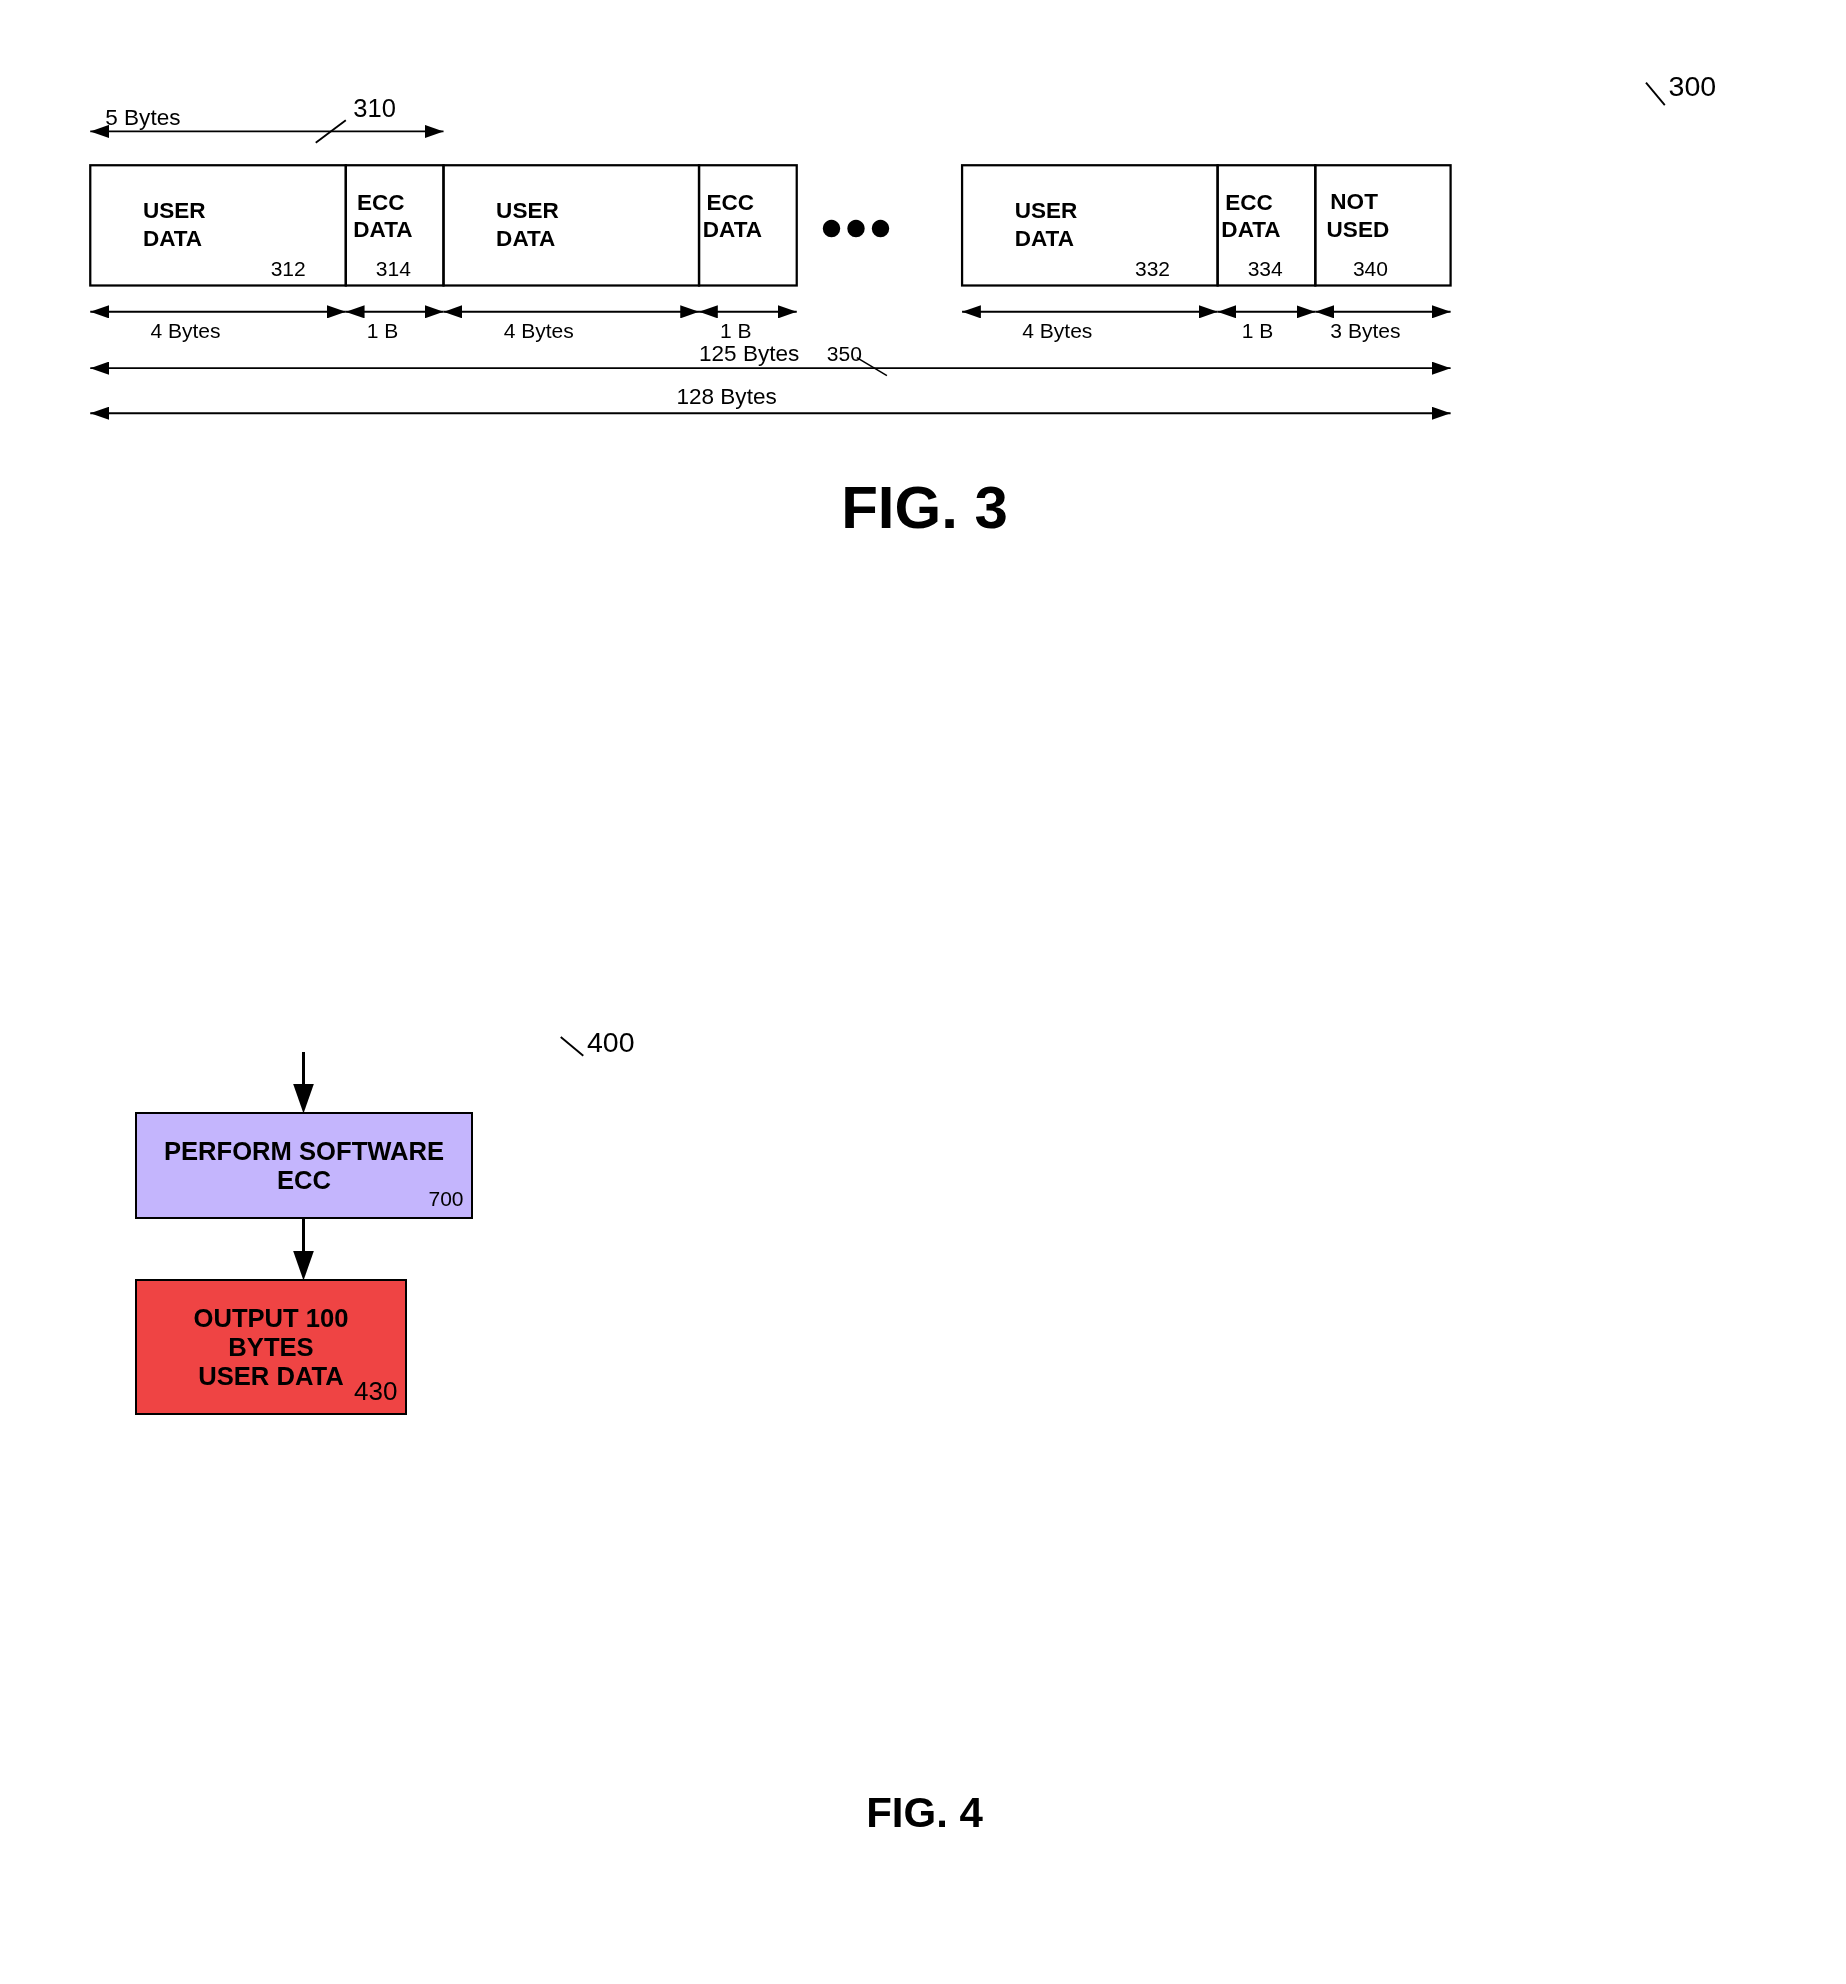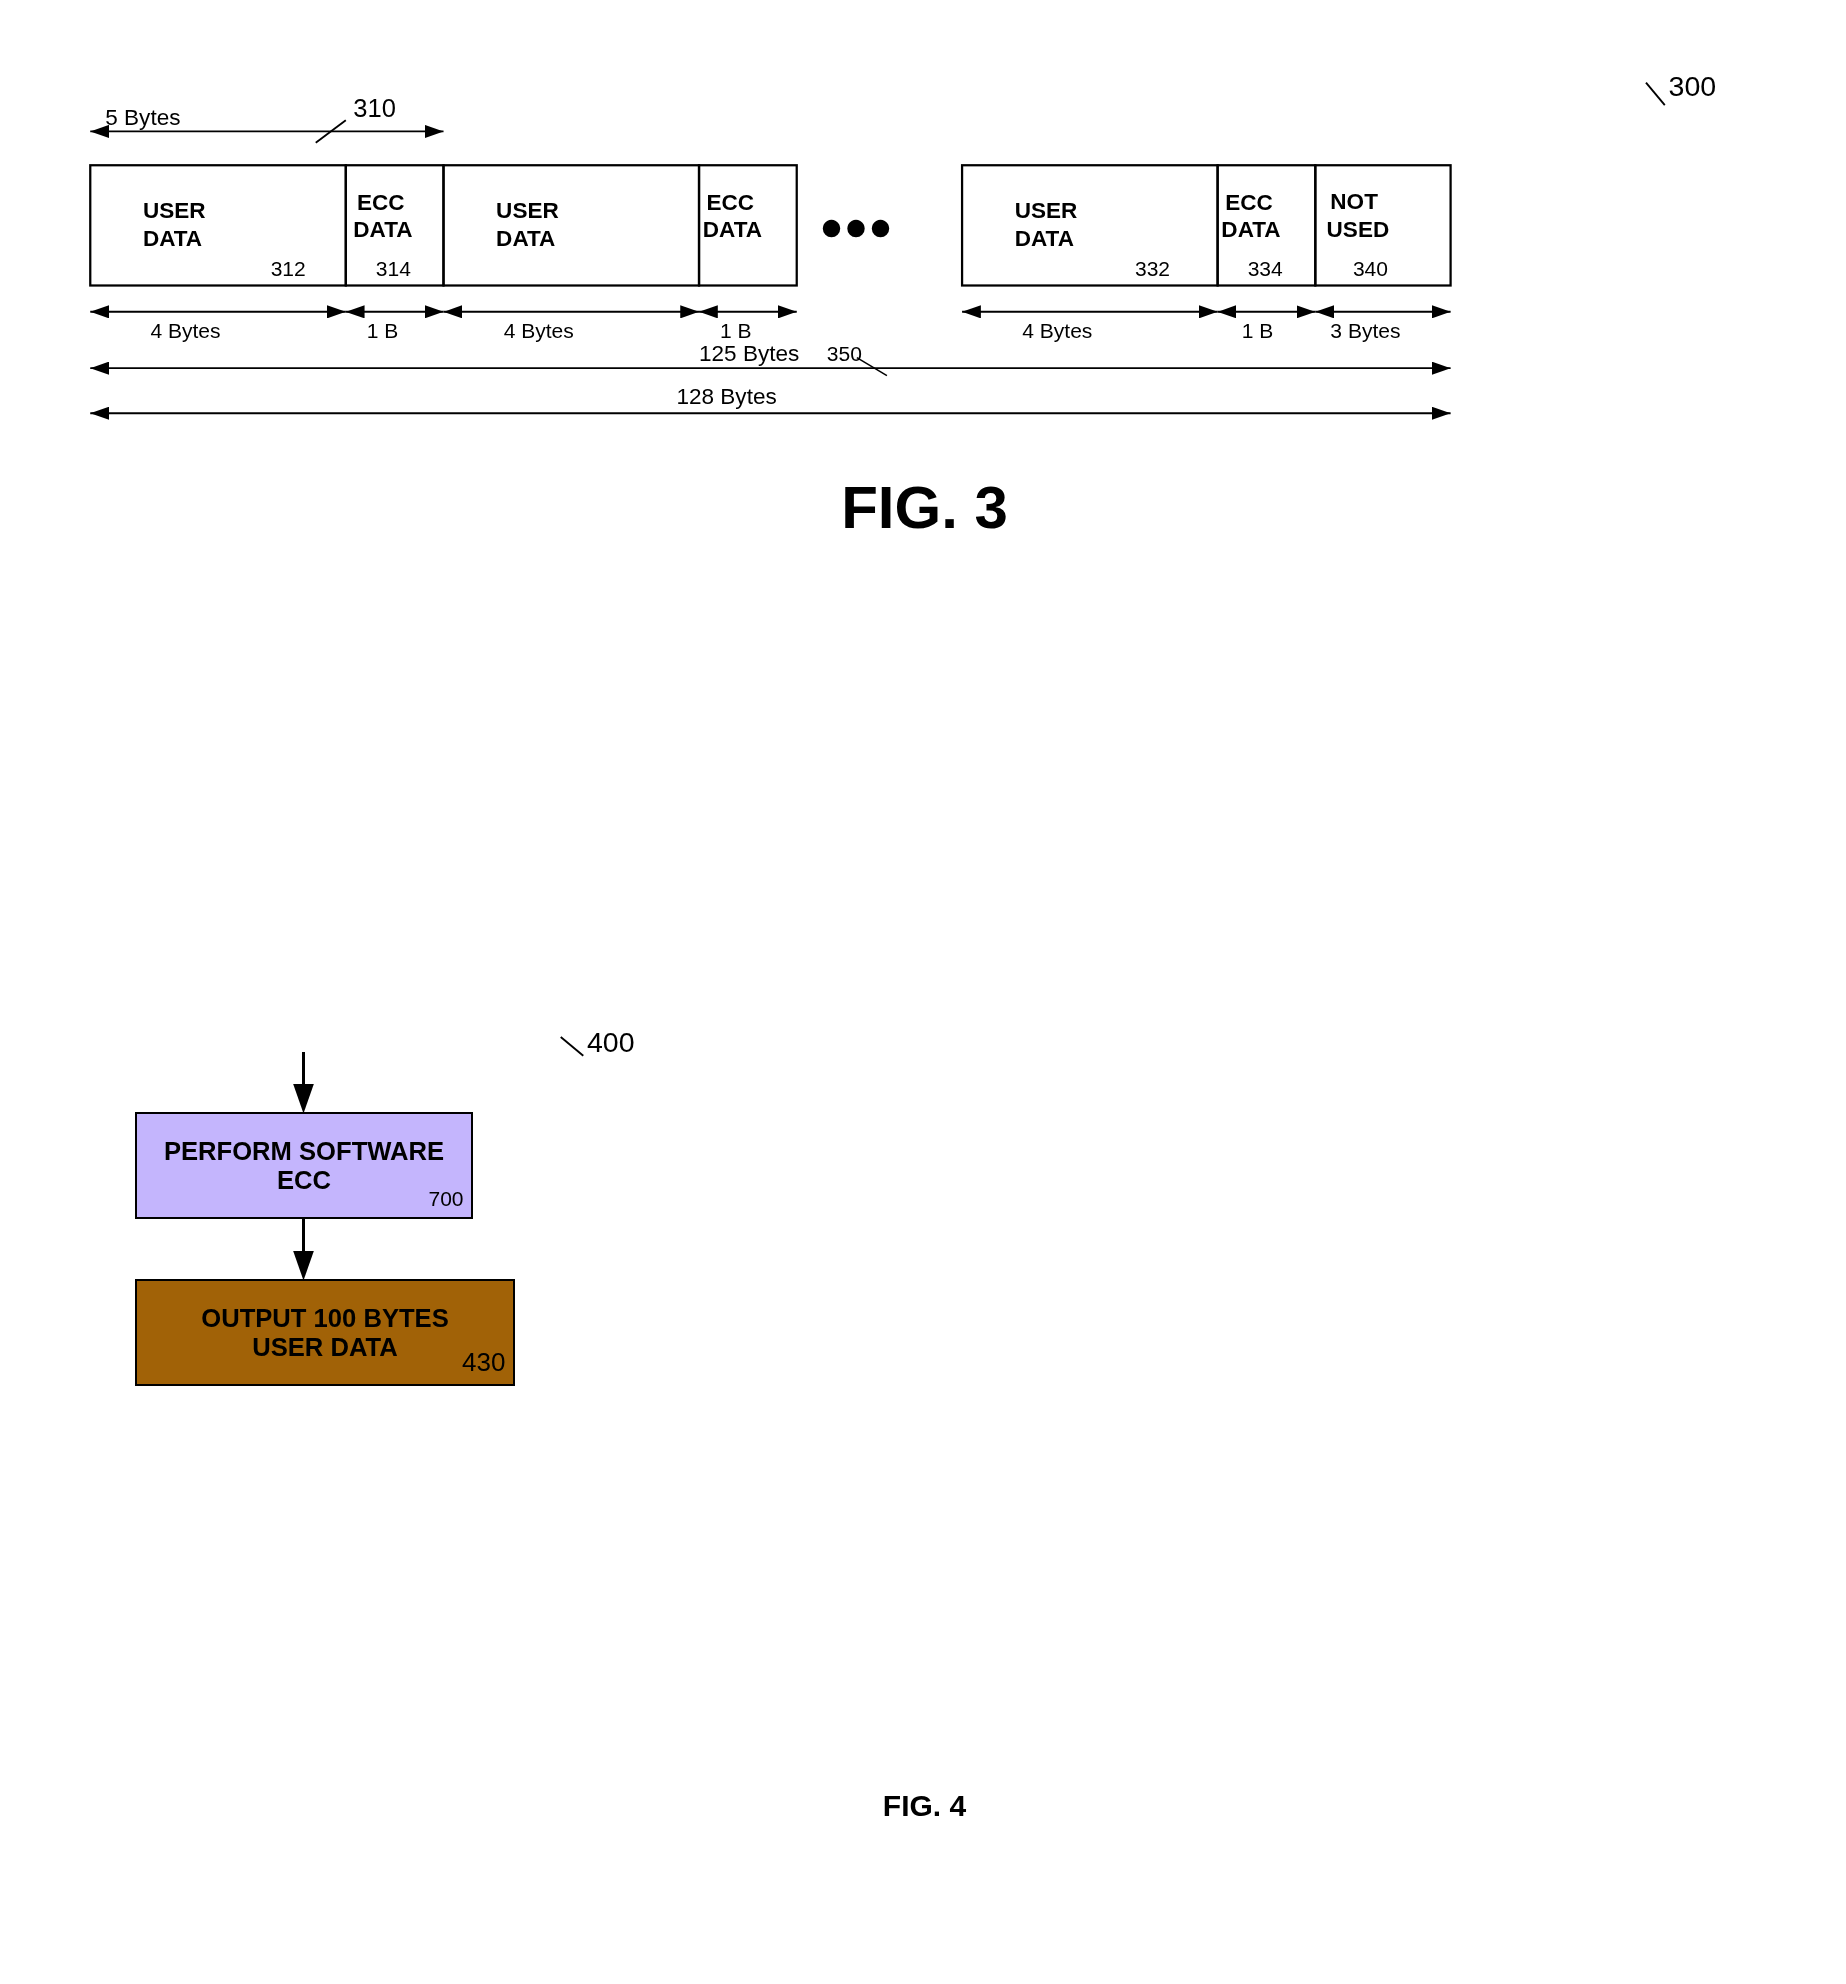--- a/index.html
+++ b/index.html
@@ -140,26 +140,26 @@
       <div style="border:2.3px solid #000; width:338px; padding:22.5px 15px; font-size:25.6px; font-weight:bold; font-family:Arial; text-align:center; position:relative; background:#c4b5fd;">
         <span style="white-space:pre-line;">PERFORM SOFTWARE
 ECC</span>
         <span style="position:absolute;bottom:6px;right:7.5px;font-size:21px;font-weight:normal;">700</span>
       </div>
 
       <svg width="346" height="60" style="display:block;" viewBox="0 0 460 80">
         <line x1="224" y1="0" x2="224" y2="62" stroke="#000" stroke-width="4" marker-end="url(#arrF)"></line>
       </svg>
 
-      <div style="border:2.3px solid #000; width:380px; padding:22.5px 15px; font-size:25.6px; font-weight:bold; font-family:Arial; text-align:center; position:relative; background:#a16207;">
+      <div style="border:2.3px solid #000; width:272px; padding:22.5px 15px; font-size:25.6px; font-weight:bold; font-family:Arial; text-align:center; position:relative; background:#ef4444;">
         <span style="white-space:pre-line;">OUTPUT 100 BYTES
 USER DATA</span>
         <span style="position:absolute;bottom:6px;right:7.5px;font-size:26px;font-weight:normal;">430</span>
       </div>
 
     </div>
 
-    <div style="position:absolute; top:797px; left:50%; transform:translateX(-50%); font-size:30px; font-weight:bold; font-family:Arial;text-align:center;">FIG. 4</div>
+    <div style="position:absolute; top:797px; left:50%; transform:translateX(-50%); font-size:42px; font-weight:bold; font-family:Arial;text-align:center;">FIG. 4</div>
 
   </div>
 
 </div>
 
 
 </body></html>

